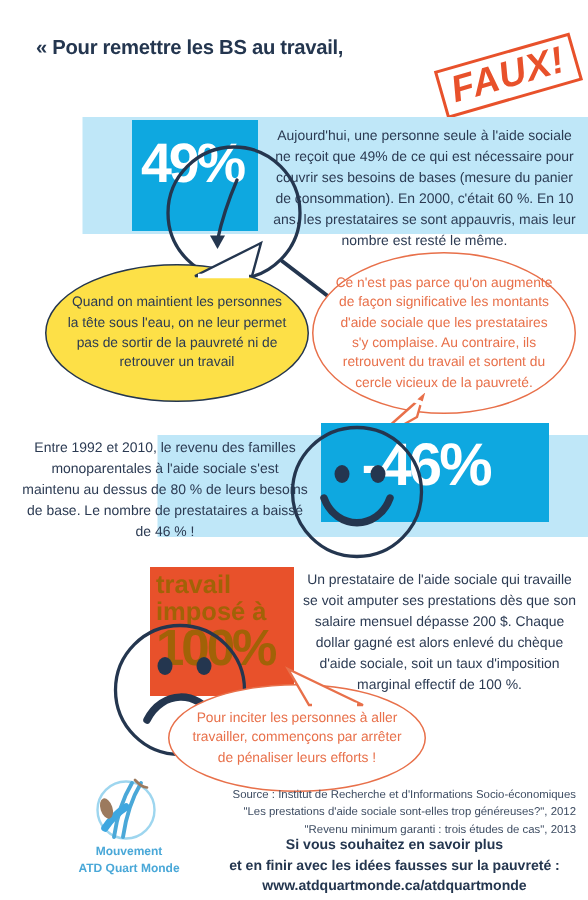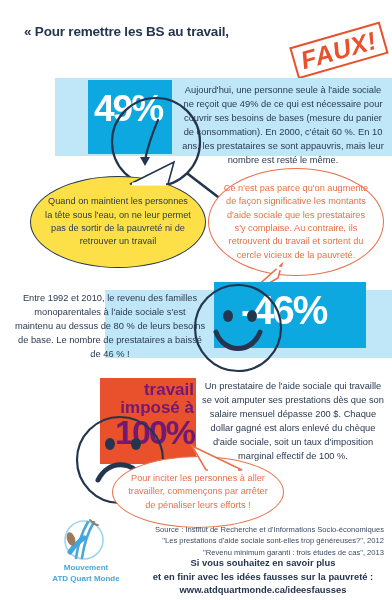--- a/index.html
+++ b/index.html
@@ -46,21 +46,21 @@
   #box100{left:100px;top:378px;width:96px;height:86px;}
 
   .statnum{
     color:#ffffff;font-weight:bold;font-family:"Liberation Sans", sans-serif;
     position:absolute;white-space:nowrap;
   }
   #num49{left:94px;top:88px;font-size:37px;letter-spacing:-2px;}
   #num46{left:241px;top:288px;font-size:40px;letter-spacing:-2px;}
   #box100txt{
     position:absolute;left:104px;top:381px;width:90px;
-    color:#701a75;text-align:right;font-weight:bold;line-height:1.05;
+    color:#a16207;text-align:left;font-weight:bold;line-height:1.05;
   }
   #box100txt .w1{display:block;font-size:17px;}
   #box100txt .w2{display:block;font-size:17px;}
   #box100txt .w3{display:block;font-size:34px;letter-spacing:-2px;margin-top:-2px;}
 
   
   .para{
     position:absolute;text-align:center;color:#2b3a52;
     font-size:9.3px;line-height:1.5;
   }
@@ -208,16 +208,16 @@
     </svg>
     <div id="logoLabel">
       <span>Mouvement</span>
       <span>ATD Quart Monde</span>
     </div>
   </div>
 
   <div id="footer">
     <span>Si vous souhaitez en savoir plus</span>
     <span>et en finir avec les idées fausses sur la pauvreté :</span>
-    <span>www.atdquartmonde.ca/ideesfausses</span>
+    <span>www.atdquartmonde.ca/atdquartmonde</span>
   </div>
 
 </div>
 
 </body></html>

